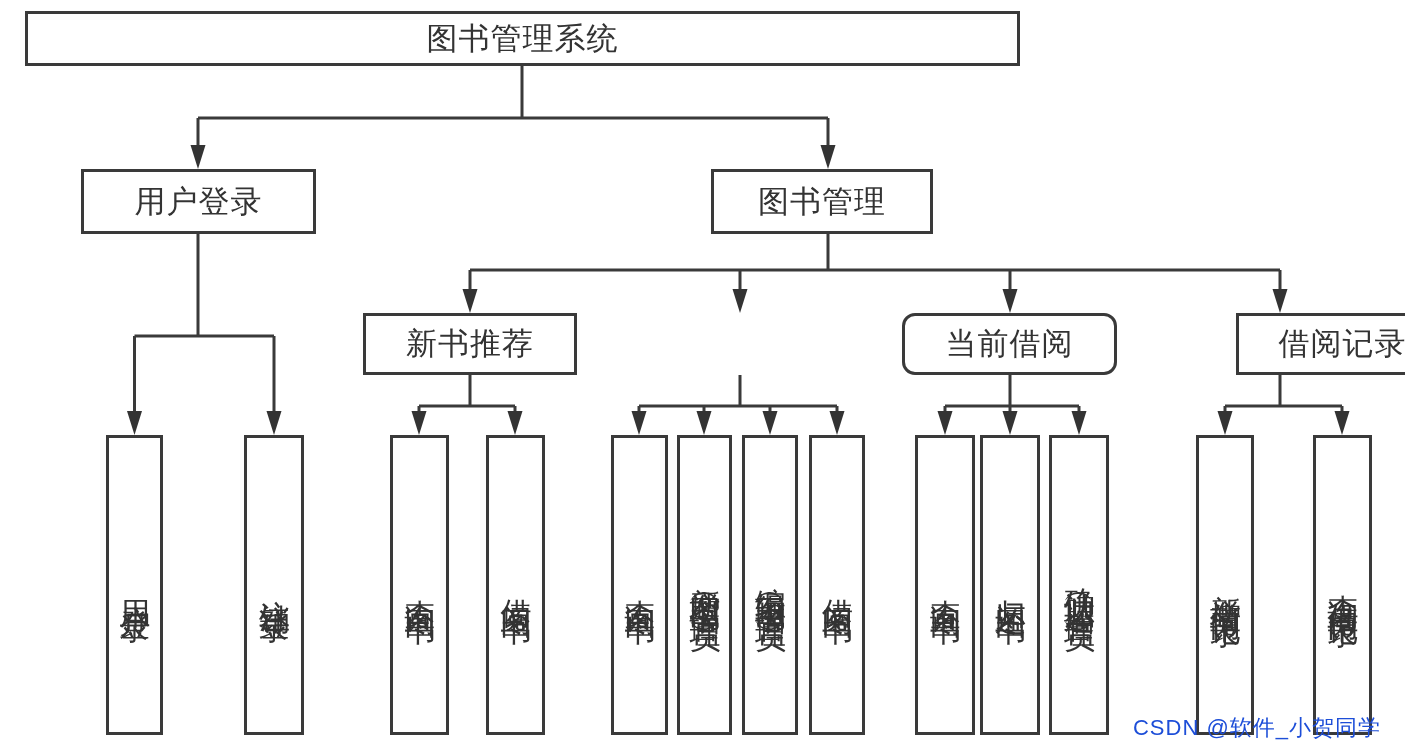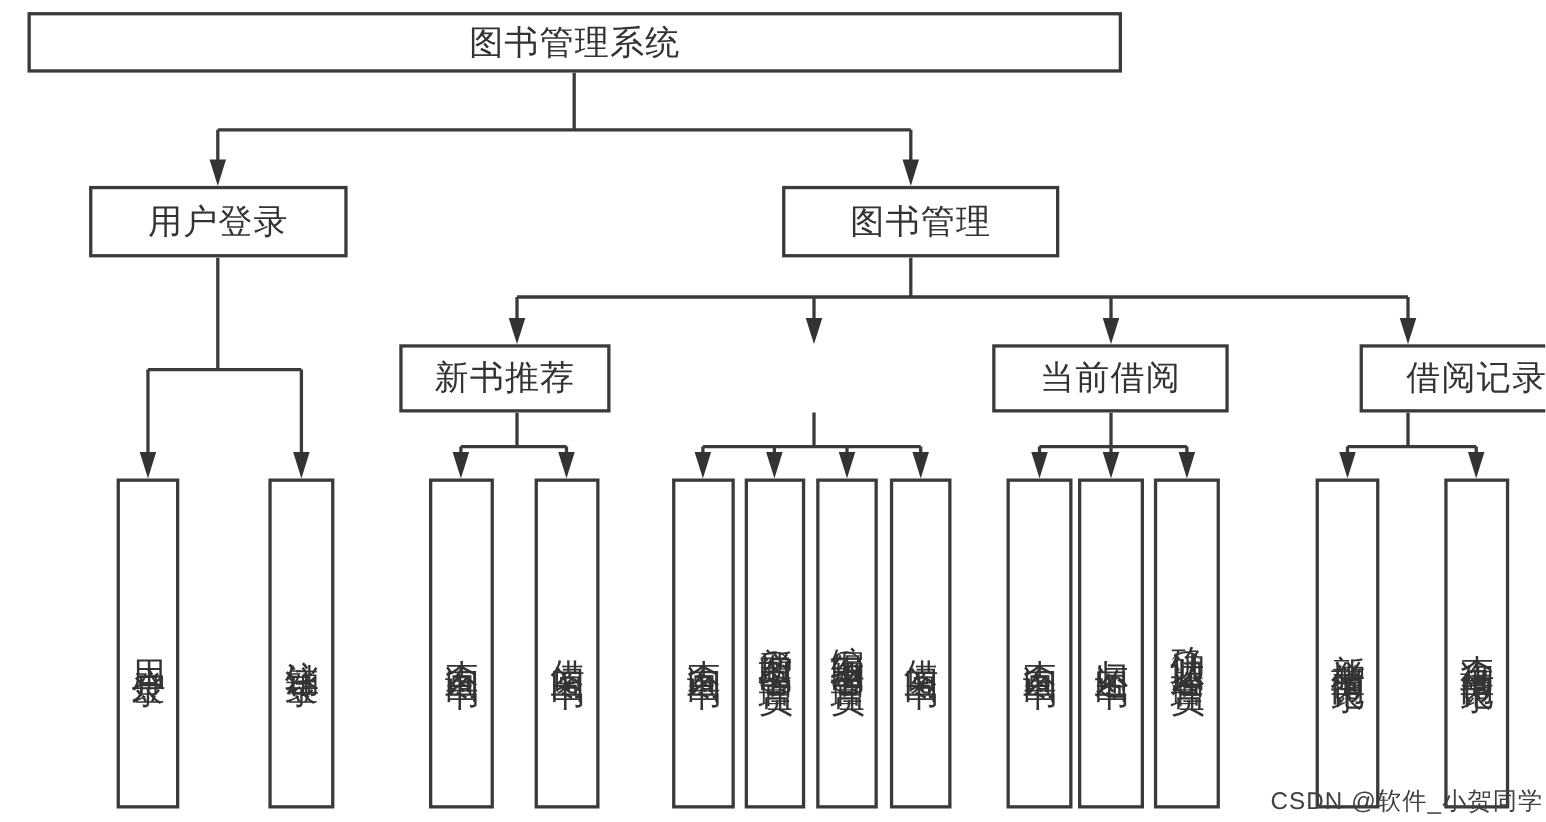--- a/index.html
+++ b/index.html
@@ -14,31 +14,31 @@
     font-size:31px;color:#333;letter-spacing:1px;
     z-index:2;
   }
   .box .lbl{white-space:nowrap;}
   .vleaf .lbl{
     writing-mode:vertical-rl;text-orientation:mixed;
     white-space:normal;letter-spacing:5px;line-height:1.1;
   }
   svg.connectors{position:absolute;left:0;top:0;z-index:1;}
   .watermark{
-    position:absolute;right:2px;bottom:4px;
-    font-size:22px;color:#404040;z-index:3;letter-spacing:1px;
+    position:absolute;right:24px;bottom:4px;
+    font-size:22px;color:#1d4ed8;z-index:3;letter-spacing:1px;
   }
 
   
   #n-root {left:25px;  top:11px;  width:995px; height:55px;}
   #n-ulog {left:81px;  top:169px; width:235px; height:65px;}
-  #n-bmgr {left:711px; top:169px; width:252px; height:65px;}
-  #n-newb {left:363px; top:313px; width:192px; height:62px;}
+  #n-bmgr {left:711px; top:169px; width:222px; height:65px;}
+  #n-newb {left:363px; top:313px; width:214px; height:62px;}
   #n-bbor {left:633px; top:313px; width:213px; height:62px;}
-  #n-cbor {left:902px; top:313px; width:215px; height:62px;}
+  #n-cbor {left:902px; top:313px; width:215px; height:62px;border-radius:13px;}
   #n-brec {left:1236px;top:313px; width:213px; height:62px;}
   .vleaf{top:435px;height:300px;}
   #l-ulogin {left:106px; width:57px;}
   #l-logout {left:244px; width:60px;}
   #l-nbq    {left:390px; width:59px;}
   #l-nbb    {left:486px; width:59px;}
   #l-bbq    {left:611px; width:57px;}
   #l-bba    {left:677px; width:55px;}
   #l-bbe    {left:742px; width:56px;}
   #l-bbb    {left:809px; width:56px;}

